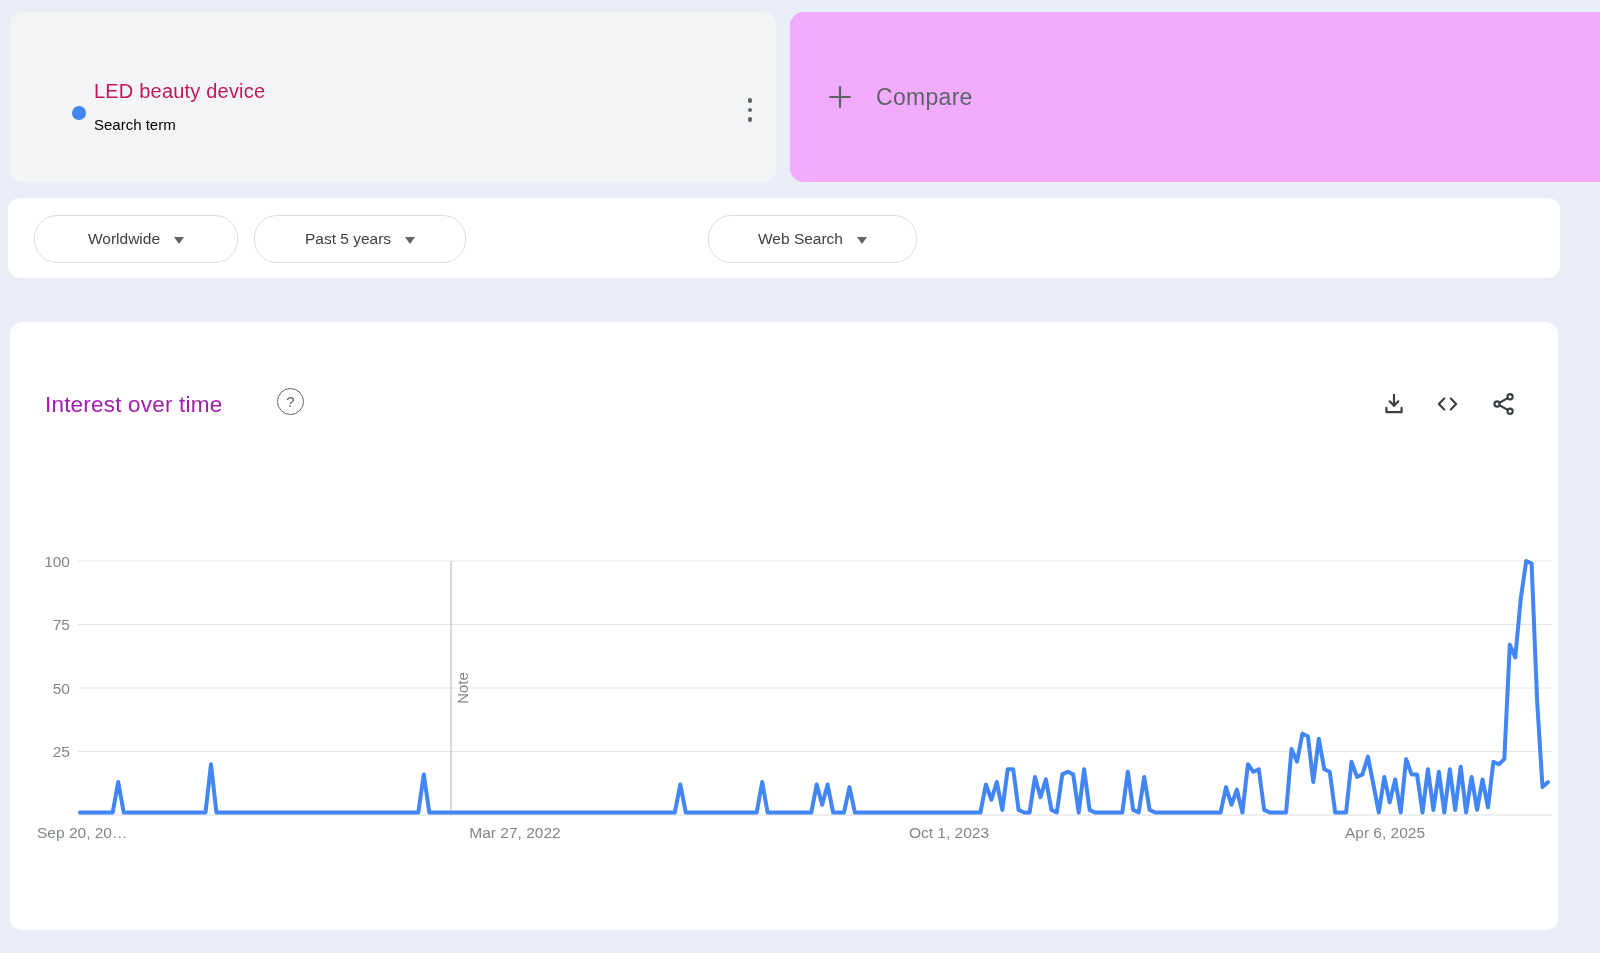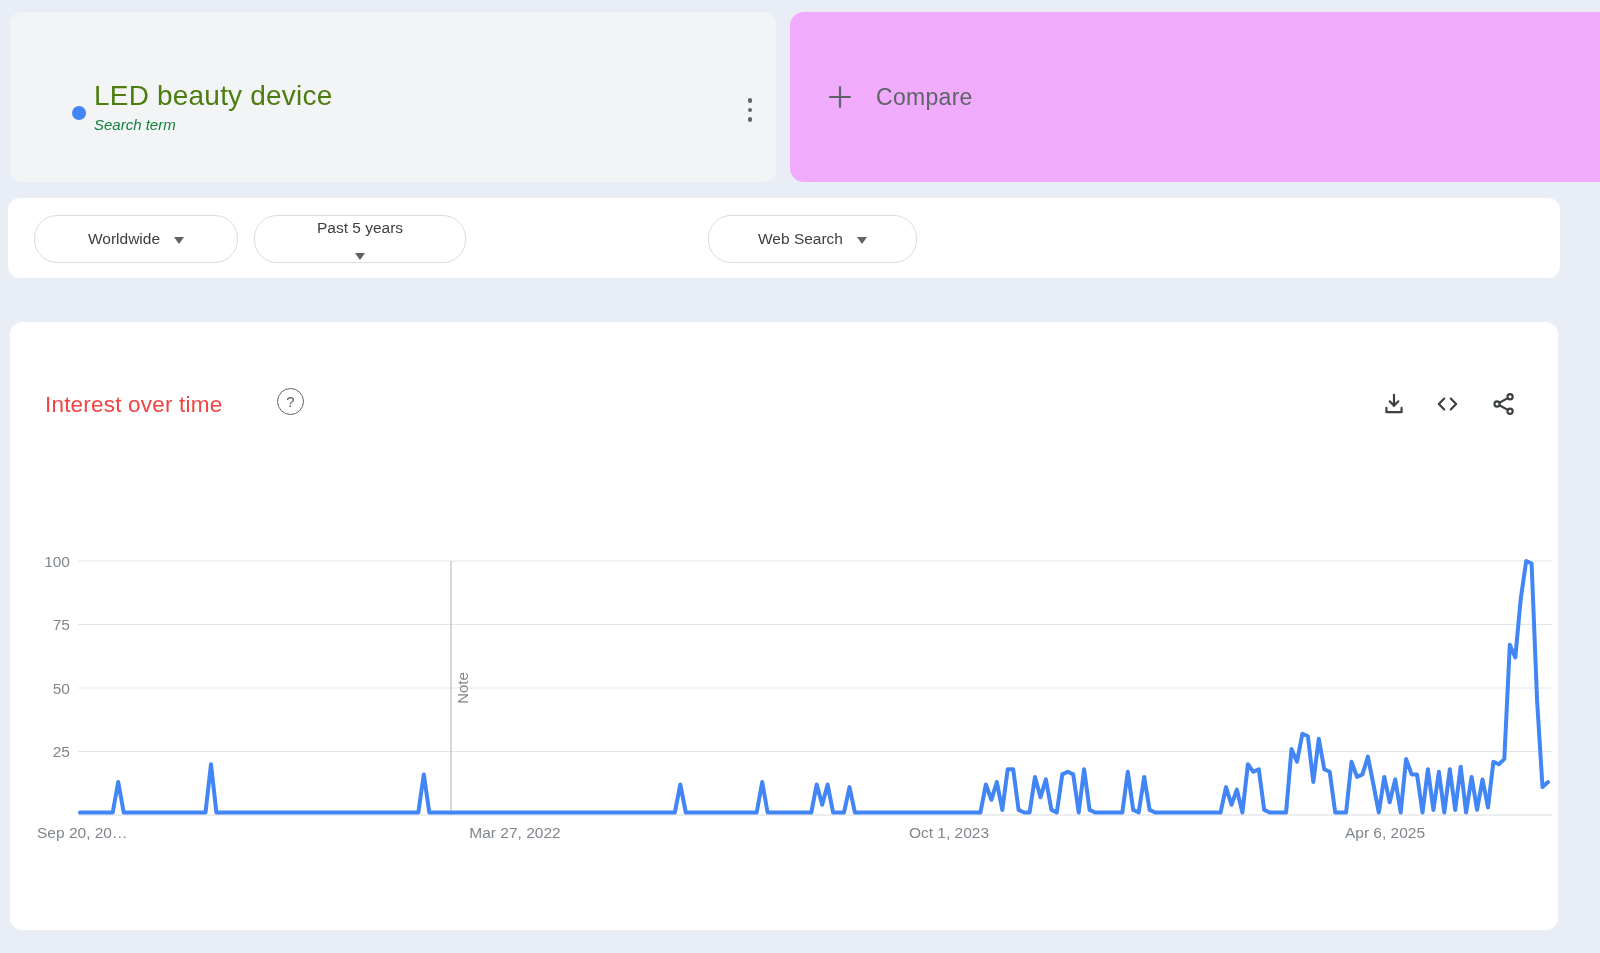--- a/index.html
+++ b/index.html
@@ -6,40 +6,40 @@
   body{
     width:1600px;height:953px;overflow:hidden;position:relative;
     background:#e8edf6;
     font-family:"Liberation Sans","DejaVu Sans",sans-serif;
     -webkit-font-smoothing:antialiased;
   }
   .abs{position:absolute;}
   
   .term-card{left:10px;top:12px;width:766px;height:170px;background:#f3f4f6;border-radius:12px;}
   .term-dot{left:62px;top:94px;width:14px;height:14px;border-radius:50%;}
-  .term-title{left:84px;top:68px;font-size:28px;color:#4d7c0f;letter-spacing:.2px;}
-  .term-sub{left:84px;top:104px;font-size:15px;color:#15803d;font-style:italic;}
+  .term-title{left:84px;top:68px;font-size:20px;color:#be185d;letter-spacing:.2px;}
+  .term-sub{left:84px;top:104px;font-size:15px;color:#000000;}
   .kebab{left:726px;top:76px;width:28px;height:44px;display:flex;flex-direction:column;align-items:center;justify-content:center;gap:5px;cursor:pointer;background:none;border:none;}
   .kebab i{width:4.5px;height:4.5px;border-radius:50%;background:#5f6368;display:block;}
   
   .compare-card{left:790px;top:12px;width:871px;height:170px;background:#f0abfc;border-radius:14px;display:flex;align-items:center;cursor:pointer;}
   .compare-plus{margin-left:36px;width:28px;height:28px;}
   .compare-label{margin-left:22px;font-size:23px;color:#5f6368;letter-spacing:.3px;}
   
   .filter-bar{left:8px;top:198px;width:1552px;height:80px;background:#ffffff;border-radius:12px;}
   .chip{position:absolute;top:17px;height:46px;background:#fff;border:1px solid #dadce0;border-radius:23px;
         display:flex;align-items:center;justify-content:center;gap:14px;cursor:pointer;font-size:15.5px;color:#3c4043;}
   .chip .tri{width:0;height:0;border-left:5.5px solid transparent;border-right:5.5px solid transparent;border-top:7px solid #5f6368;margin-top:2px;}
   .chip0{left:26px;width:202px;}
-  .chip1{left:246px;width:210px;flex-direction:column;}
+  .chip1{left:246px;width:210px;}
   .chip2{left:475px;width:229px;}
   .chip3{left:700px;width:207px;}
   
   .chart-card{left:10px;top:322px;width:1548px;height:608px;background:#fff;border-radius:12px;}
-  .chart-title{left:35px;top:70px;font-size:22.5px;color:#ef4444;letter-spacing:.2px;}
+  .chart-title{left:35px;top:70px;font-size:22.5px;color:#a21caf;letter-spacing:.2px;}
   .help-btn{left:267px;top:66px;width:27px;height:27px;border:1.8px solid #5f6368;border-radius:50%;
             display:flex;align-items:center;justify-content:center;font-size:15px;color:#5f6368;background:#fff;cursor:pointer;box-sizing:border-box;}
   .icon-btn{top:68px;width:28px;height:28px;background:none;border:none;padding:0;cursor:pointer;display:flex;align-items:center;justify-content:center;}
   .icon-btn svg{stroke:#3c4043;fill:none;stroke-width:2;stroke-linecap:round;stroke-linejoin:round;}
   .dl-btn{left:1370px;} .code-btn{left:1423px;} .share-btn{left:1480px;}
   .plot{left:0;top:0;}
 </style>
 </head>
 <body>
 

